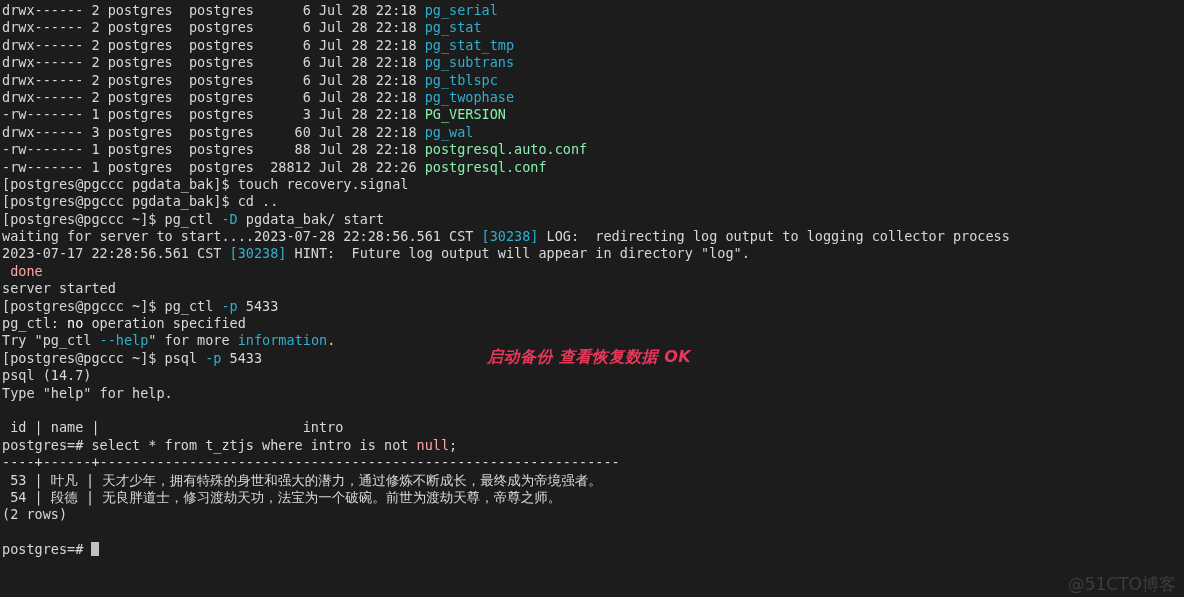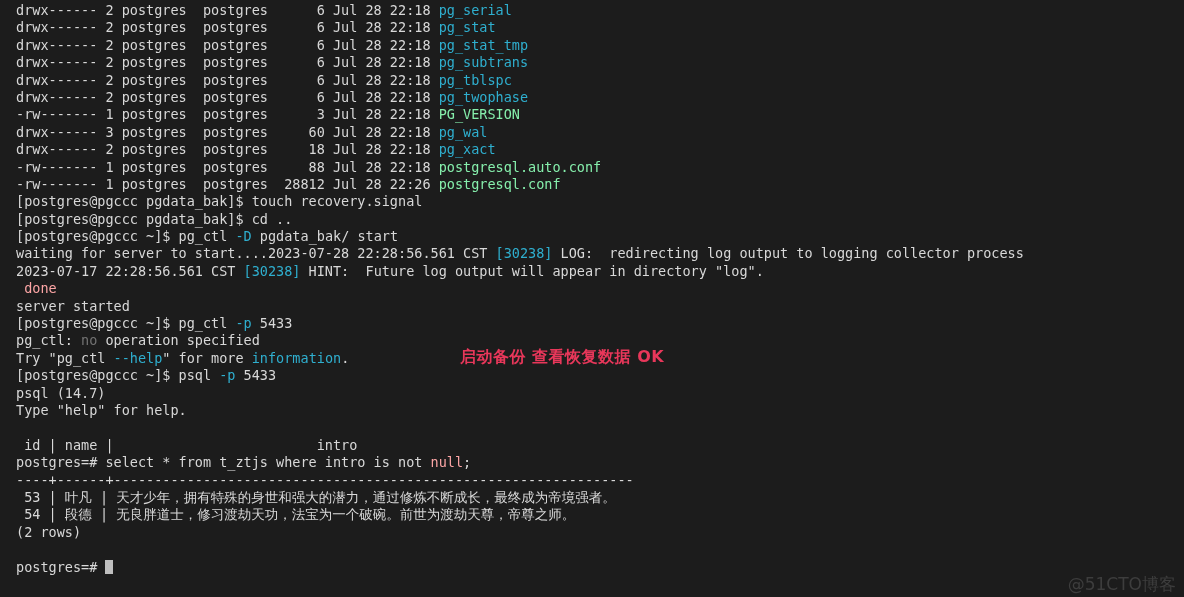--- a/index.html
+++ b/index.html
@@ -12,46 +12,47 @@
     width: 1184px;
     height: 597px;
     background: #1c1c1c;
     overflow: hidden;
     font-family: "DejaVu Sans Mono", "Liberation Mono", monospace;
     font-size: 13.5px;
     line-height: 17.4px;
     color: #d8d8d8;
     letter-spacing: 0px;
     box-sizing: border-box;
-    padding: 2px 0 0 16px;
+    padding: 2px 0 0 2px;
   }
   .line {
     white-space: pre;
     height: 17.4px;
     font-size: 13.5px;
     line-height: 17.4px;
   }
   .cy   { color: #2fafcf; }
   .mg   { color: #fca5a5; }
-  .rd   { color: #737373; }
+  .rd   { color: #ffffff; }
   .def  { color: #86efac; }
   .cjk  {
     font-family: Liberation Serif, serif;
     color: #d8d8d8;
   }
   .annotation {
     position: absolute;
-    left: 460px;
+    left: 487px;
     top: 348px;
     font-family: "DejaVu Sans", "Liberation Sans", sans-serif;
     font-size: 16px;
     font-weight: bold;
     color: #e8375a;
     white-space: pre;
     letter-spacing: 0.5px;
+    font-style: italic;
   }
   .watermark {
     position: absolute;
     right: 8px;
     bottom: 4px;
     font-family: "DejaVu Sans", "Liberation Sans", sans-serif;
     font-size: 17px;
     color: #3d3d3d;
     white-space: pre;
   }
@@ -71,21 +72,20 @@
 
   <div id="listing-block">
       <div class="line"><span>drwx------ 2 postgres  postgres      6 Jul 28 22:18 </span><span class="cy">pg_serial</span></div>
       <div class="line"><span>drwx------ 2 postgres  postgres      6 Jul 28 22:18 </span><span class="cy">pg_stat</span></div>
       <div class="line"><span>drwx------ 2 postgres  postgres      6 Jul 28 22:18 </span><span class="cy">pg_stat_tmp</span></div>
       <div class="line"><span>drwx------ 2 postgres  postgres      6 Jul 28 22:18 </span><span class="cy">pg_subtrans</span></div>
       <div class="line"><span>drwx------ 2 postgres  postgres      6 Jul 28 22:18 </span><span class="cy">pg_tblspc</span></div>
       <div class="line"><span>drwx------ 2 postgres  postgres      6 Jul 28 22:18 </span><span class="cy">pg_twophase</span></div>
       <div class="line"><span>-rw------- 1 postgres  postgres      3 Jul 28 22:18 </span><span class="def">PG_VERSION</span></div>
       <div class="line"><span>drwx------ 3 postgres  postgres     60 Jul 28 22:18 </span><span class="cy">pg_wal</span></div>
-      <div class="line"><span>drwx------ 2 postgres  postgres     18 Jul 28 22:18 </span><span class="cy">pg_xact</span></div>
       <div class="line"><span>-rw------- 1 postgres  postgres     88 Jul 28 22:18 </span><span class="def">postgresql.auto.conf</span></div>
       <div class="line"><span>-rw------- 1 postgres  postgres  28812 Jul 28 22:26 </span><span class="def">postgresql.conf</span></div>
     </div>
 
   <div class="line"><span>[postgres@pgccc pgdata_bak]$ </span><span>touch recovery.signal</span></div>
 
   <div class="line"><span>[postgres@pgccc pgdata_bak]$ </span><span>cd ..</span></div>
 
   <div class="line"><span>[postgres@pgccc ~]$ </span><span>pg_ctl </span><span class="cy">-D</span><span> pgdata_bak/ start</span></div>
 

